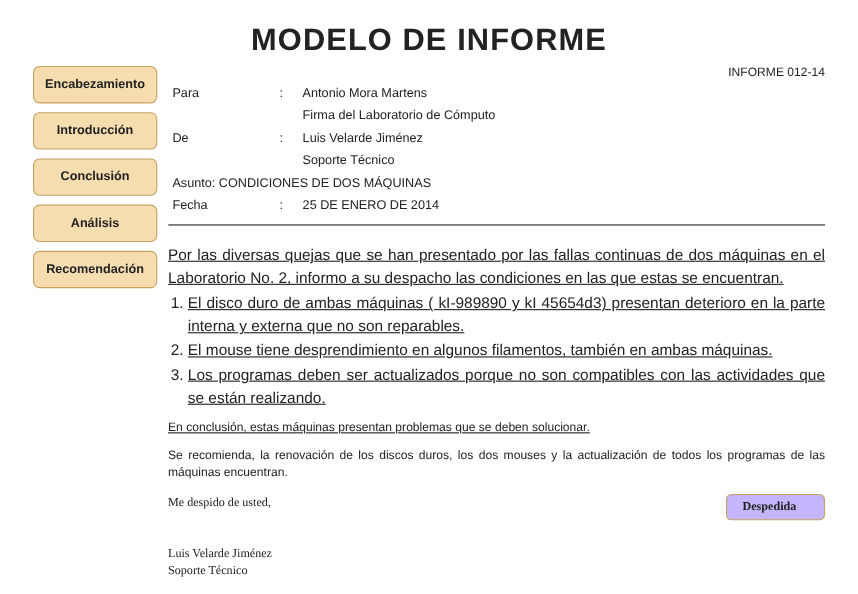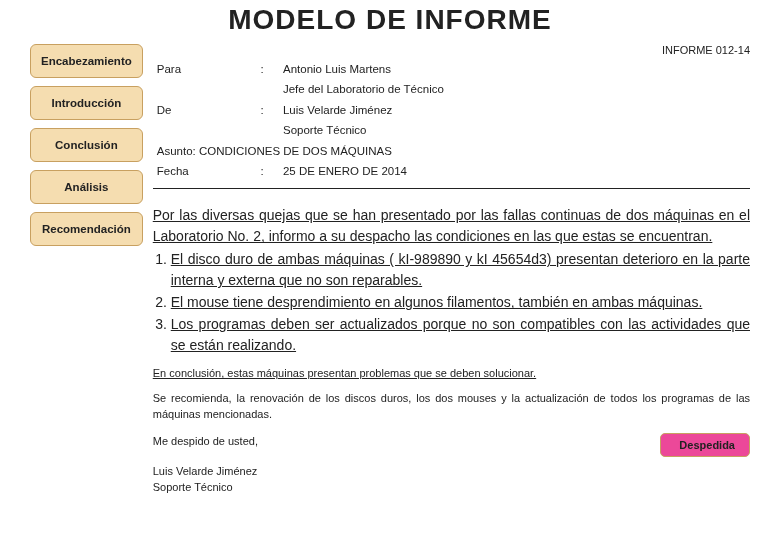--- a/index.html
+++ b/index.html
@@ -8,21 +8,21 @@
       height: 540px;
       background: #fff;
       font-family: Arial, sans-serif;
       font-size: 12px;
       color: #222;
       overflow: hidden;
     }
     .page {
       width: 780px;
       height: 540px;
-      padding: 4px 30px 10px 30px;
+      padding: 20px 30px 10px 30px;
       position: relative;
     }
     .main-title {
       font-size: 28px;
       font-weight: bold;
       text-align: center;
       margin-bottom: 8px;
       letter-spacing: 1px;
     }
     .content-area {
@@ -106,42 +106,43 @@
     }
     .conclusion-section {
       font-size: 11px;
       line-height: 1.5;
       text-align: justify;
       margin-top: 2px;
     }
     .recommendation-section {
       display: flex;
       flex-direction: column;
-      gap: 6px;
+      gap: 22px;
       margin-top: 4px;
+      font-family: Liberation Serif, serif;
     }
     .rec-row {
       display: flex;
       gap: 12px;
       align-items: flex-start;
     }
     .rec-text {
       flex: 1;
       font-size: 11px;
       line-height: 1.5;
     }
     .rec-badge {
       border: 1.5px solid #c8a060;
-      background: #ec4899;
+      background: #c4b5fd;
       border-radius: 5px;
       padding: 5px 14px;
       font-size: 11px;
       font-weight: bold;
       min-width: 90px;
-      text-align: right;
+      text-align: left;
       align-self: center;
     }
   </style>
 </head>
 <body>
 
 <div class="page">
   <div class="main-title">MODELO DE INFORME</div>
 
   <div class="content-area">
@@ -166,26 +167,26 @@
 
     <div class="main-content">
 
       <div class="header-section">
         <div class="informe-number">INFORME 012-14</div>
         <table class="header-table">
           <tbody>
               <tr>
             <td class="header-label">Para</td>
             <td>:</td>
-            <td>Antonio Luis Martens</td>
-          </tr>
-          <tr>
-            <td></td>
-            <td></td>
-            <td>Jefe del Laboratorio de Técnico</td>
+            <td>Antonio Mora Martens</td>
+          </tr>
+          <tr>
+            <td></td>
+            <td></td>
+            <td>Firma del Laboratorio de Cómputo</td>
           </tr>
           <tr>
             <td class="header-label">De</td>
             <td>:</td>
             <td>Luis Velarde Jiménez</td>
           </tr>
           <tr>
             <td></td>
             <td></td>
             <td>Soporte Técnico</td>
@@ -213,21 +214,21 @@
           <li>El mouse tiene desprendimiento en algunos filamentos, también en ambas máquinas.</li>
           <li>Los programas deben ser actualizados porque no son compatibles con las actividades que se están realizando.</li>
         </ol>
       </div>
 
       <div class="analysis-section">
         <p>En conclusión, estas máquinas presentan problemas que se deben solucionar.</p>
       </div>
 
       <div class="conclusion-section">
-        <p>Se recomienda, la renovación de los discos duros, los dos mouses y la actualización de todos los programas de las máquinas mencionadas.</p>
+        <p>Se recomienda, la renovación de los discos duros, los dos mouses y la actualización de todos los programas de las máquinas encuentran.</p>
       </div>
 
       <div class="recommendation-section">
         <div class="rec-row">
           <div class="rec-text">
             <span>Me despido de usted,</span>
           </div>
           <div class="rec-badge">Despedida</div>
         </div>
         <div class="rec-row">

